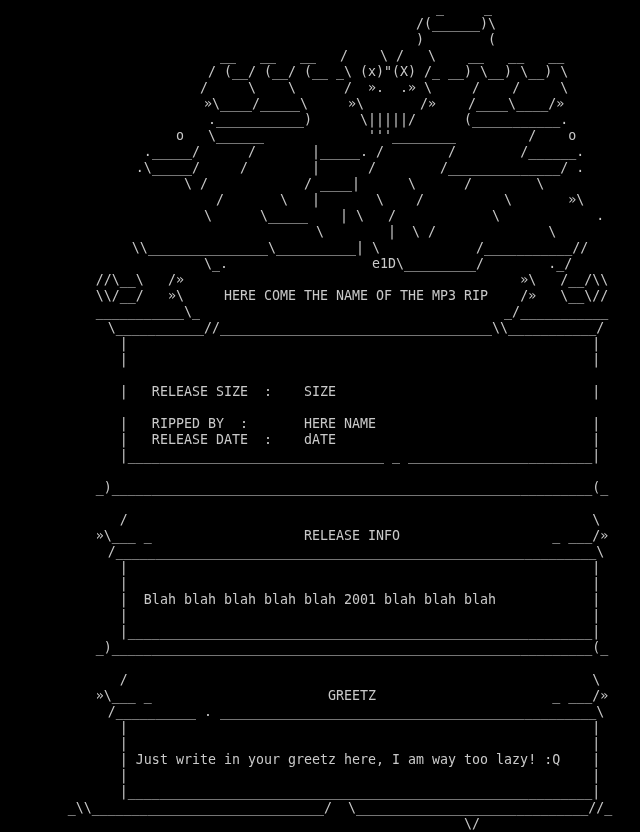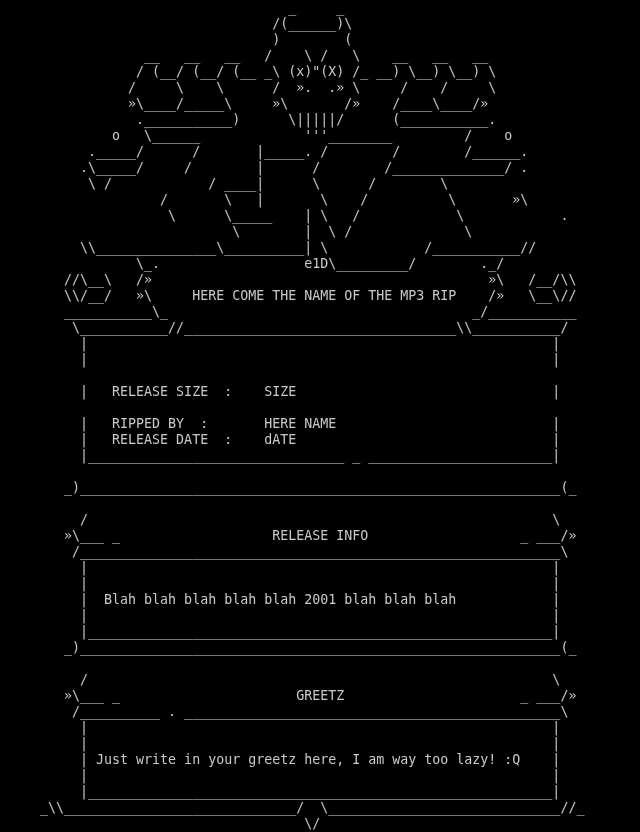--- a/index.html
+++ b/index.html
@@ -2,20 +2,21 @@
 <html><head>
 <meta charset="utf-8">
 <style>
   html, body { margin: 0; padding: 0; background: #000; }
   .screen {
     position: relative;
     width: 640px;
     height: 832px;
     background: #000000;
     overflow: hidden;
+    text-align: center;
   }
   pre.nfo {
     margin: 0;
     padding: 0;
     font-family: "DejaVu Sans Mono", "Liberation Mono", monospace;
     font-size: 13.3px;
     line-height: 16px;
     color: #c9c9c9;
     white-space: pre;
     text-rendering: optimizeSpeed;

